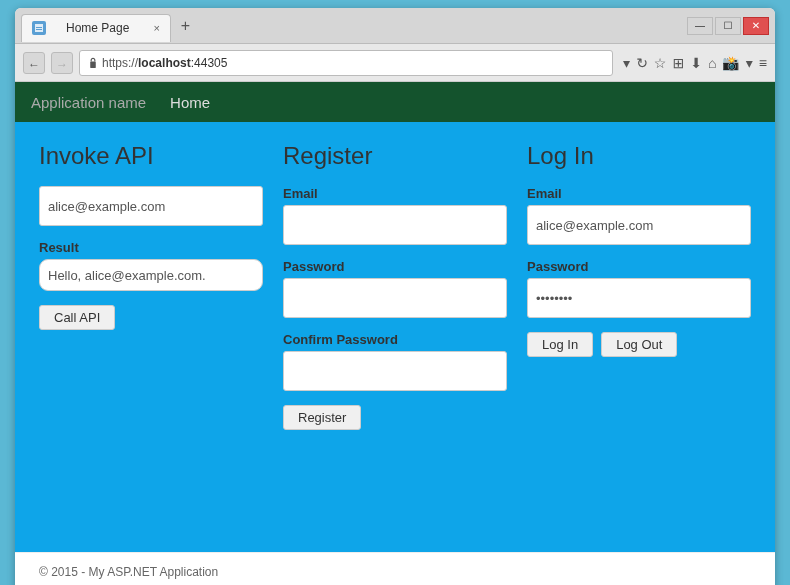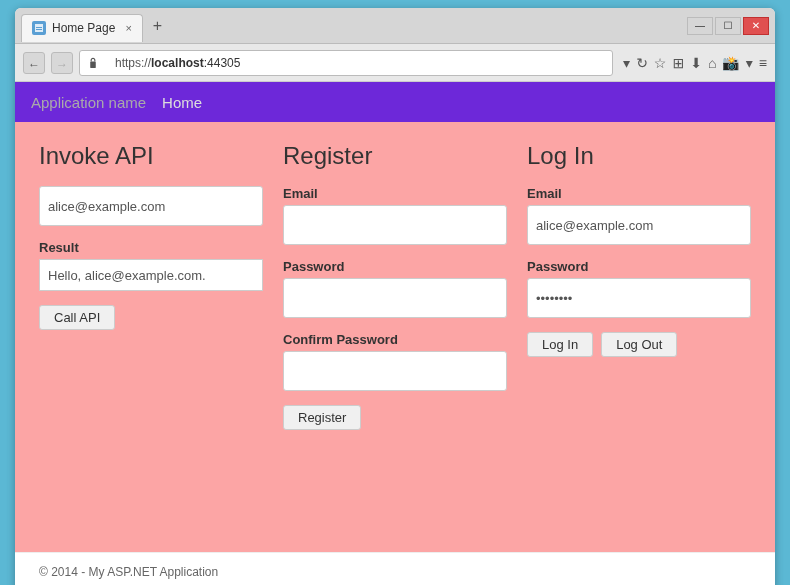--- a/index.html
+++ b/index.html
@@ -36,21 +36,21 @@
       display: flex;
       align-items: center;
       background: #f5f5f5;
       border: 1px solid #bbb;
       border-bottom: none;
       border-radius: 4px 4px 0 0;
       padding: 9px 10px;
       font-size: 12px;
       color: #333;
       height: 28px;
-      gap: 6px;
+      gap: 20px;
       margin-top: 4px;
     }
 
     .tab-icon {
       width: 14px;
       height: 14px;
       background: #5a9fd4;
       border-radius: 2px;
       display: inline-flex;
       align-items: center;
@@ -126,61 +126,61 @@
       flex: 1;
       height: 26px;
       background: white;
       border: 1px solid #bbb;
       border-radius: 3px;
       display: flex;
       align-items: center;
       padding: 0 8px;
       font-size: 12px;
       color: #333;
-      gap: 17px;
+      gap: 4px;
     }
 
     .toolbar-icons {
       display: flex;
       gap: 6px;
       align-items: center;
       margin-left: 4px;
     }
 
     .toolbar-icon {
       font-size: 14px;
       color: #555;
       cursor: pointer;
     }
 
     
     .nav-bar {
-      background: #6d28d9;
+      background: #14532d;
       height: 40px;
       display: flex;
       align-items: center;
       padding: 0 16px;
-      gap: 16px;
+      gap: 24px;
     }
 
     .nav-brand {
       color: #aaa;
       font-size: 15px;
       font-weight: normal;
     }
 
     .nav-link {
       color: #ddd;
       font-size: 15px;
       text-decoration: none;
     }
 
     
     .page-content {
-      background: #fca5a5;
+      background: #0ea5e9;
       padding: 20px 24px;
       min-height: 430px;
     }
 
     .columns {
       display: flex;
       gap: 0;
     }
 
     .col {
@@ -216,21 +216,21 @@
       font-size: 13px;
       color: #555;
       background: white;
       outline: none;
     }
 
     .result-box {
       width: 100%;
       height: 32px;
       border: 1px solid #ccc;
-      border-radius: 0;
+      border-radius: 9px;
       padding: 0 8px;
       font-size: 13px;
       color: #555;
       background: white;
       display: flex;
       align-items: center;
     }
 
     .btn {
       height: 25px;
@@ -363,15 +363,15 @@
         <div class="btn-row">
           <button class="btn">Log In</button>
           <button class="btn">Log Out</button>
         </div>
       </div>
 
     </div>
   </div>
 
   <div class="page-footer">
-    <span>© 2014 - My ASP.NET Application</span>
+    <span>© 2015 - My ASP.NET Application</span>
   </div>
 </div>
 
 </body></html>

